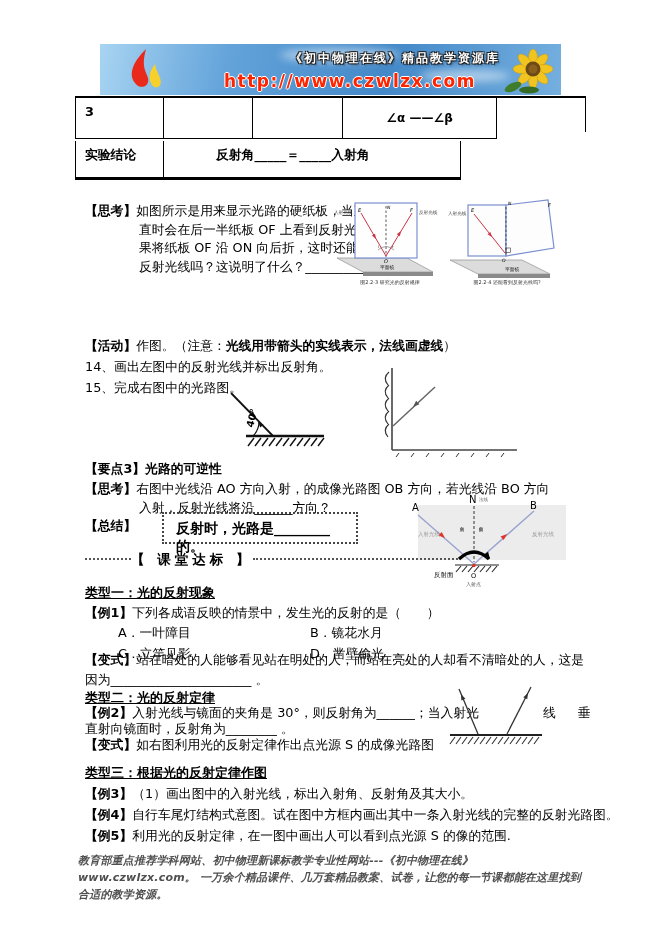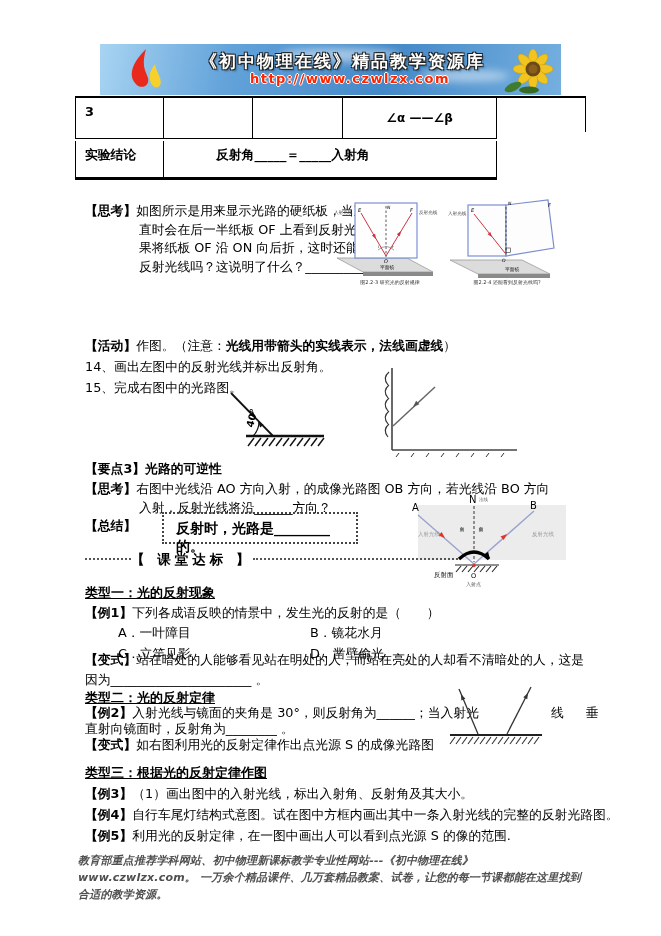--- a/index.html
+++ b/index.html
@@ -6,33 +6,33 @@
   .page{position:relative;width:661px;height:936px;background:#ffffff;overflow:hidden;
         font-family:"DejaVu Sans","Liberation Sans",sans-serif;color:#000;}
   .abs{position:absolute;}
   .para{font-size:12.8px;line-height:18.5px;}
   .b{font-weight:bold;}
   .hang{padding-left:54px;text-indent:-54px;}
   
   .banner{left:100px;top:44px;width:461px;height:51px;
           background:linear-gradient(100deg,#a8d4f2 0%,#63a3da 28%,#4388c8 62%,#74afdf 100%);}
   .cloud{position:absolute;background:rgba(255,255,255,.5);border-radius:50%;filter:blur(4px);}
-  .banner-title{position:absolute;left:100px;top:6px;width:300px;text-align:left;
-       font-size:17px;font-weight:bold;color:#fff;letter-spacing:2px;
+  .banner-title{position:absolute;left:100px;top:6px;width:300px;text-align:right;
+       font-size:12px;font-weight:bold;color:#fff;letter-spacing:2px;
        text-shadow:-1px -1px 0 #222,1px -1px 0 #222,-1px 1px 0 #222,1px 1px 0 #222,2px 2px 2px rgba(0,0,0,.35);}
   .banner-url{position:absolute;left:100px;top:27px;width:300px;text-align:center;
-       font-size:13px;font-weight:bold;color:#ff2400;letter-spacing:1.5px;
+       font-size:17px;font-weight:bold;color:#ff2400;letter-spacing:1.5px;
        text-shadow:-1px 0 0 #fff,1px 0 0 #fff,0 -1px 0 #fff,0 1px 0 #fff;}
   
   .tbl{left:75px;top:96px;width:512px;height:90px;font-size:12.8px;}
   .tbl-topline{position:absolute;left:0;top:0;width:510px;height:2px;background:#000;}
   .tbl-tick{position:absolute;left:510px;top:0;width:1px;height:36px;background:#000;}
   .trow{position:absolute;display:flex;box-sizing:border-box;border-left:1.5px solid #000;border-right:1.5px solid #000;}
   .trow1{left:0;top:2px;width:422px;height:41px;border-bottom:1.5px solid #000;}
-  .trow2{left:0;top:44.5px;width:422px;height:39px;border-bottom:3px solid #000;}
+  .trow2{left:0;top:44.5px;width:386px;height:39px;border-bottom:3px solid #000;}
   .tc{box-sizing:border-box;padding:6px 0 0 9px;}
   .tc-br{border-right:1.2px solid #000;}
   .angle-cell{display:flex;align-items:center;justify-content:center;font-size:12px;font-weight:bold;padding:0;}
   
   .type-h{font-size:13px;font-weight:bold;text-decoration:underline;}
   .leader{display:inline-block;border-bottom:2px dotted #555;transform:translateY(-4px);}
   .sumbox{border:2px dotted #444;box-sizing:border-box;padding:6px 0 0 12px;font-weight:bold;font-size:14px;}
   .footer{font-size:11px;font-weight:bold;font-style:italic;color:#4f4f4f;line-height:1.55;letter-spacing:.2px;}
   svg text{font-family:"DejaVu Sans","Liberation Sans",sans-serif;}
   .vtext{writing-mode:vertical-rl;text-orientation:upright;}
@@ -233,21 +233,21 @@
   <div class="abs para" style="left:118px;top:645px;">C．立竿见影</div>
   <div class="abs para" style="left:310px;top:645px;">D．凿壁偷光</div>
   <div class="abs para" style="left:85px;top:650px;width:504px;line-height:19.5px;">
     <span class="b">【变式】</span><span>站在暗处的人能够看见站在明处的人，而站在亮处的人却看不清暗处的人，这是因为______________________ 。</span>
   </div>
 
   <div class="abs type-h" style="left:85px;top:689px;">类型二：光的反射定律</div>
   <div class="abs para" style="left:85px;top:704px;white-space:nowrap;">
     <span class="b">【例2】</span><span>入射光线与镜面的夹角是 30°，则反射角为______；当入射光</span>
   </div>
-  <div class="abs para" style="left:543px;top:704px;letter-spacing:9px;white-space:nowrap;margin-left:8px;">线 垂</div>
+  <div class="abs para" style="left:543px;top:704px;letter-spacing:9px;white-space:nowrap;">线 垂</div>
   <div class="abs para" style="left:85px;top:736px;">
     <span class="b">【变式】</span><span>如右图利用光的反射定律作出点光源 S 的成像光路图</span>
   </div>
   <div class="abs para" style="left:85px;top:720px;">直射向镜面时，反射角为________ 。</div>
 
   <svg class="abs" style="left:445px;top:680px;" width="140" height="68" viewBox="0 0 140 68">
     <line x1="5" y1="55" x2="97" y2="55" stroke="#222" stroke-width="2"></line>
     <g stroke="#333" stroke-width="1.1">
       <line x1="10" y1="57" x2="5" y2="64"></line>
         <line x1="16" y1="57" x2="11" y2="64"></line>

